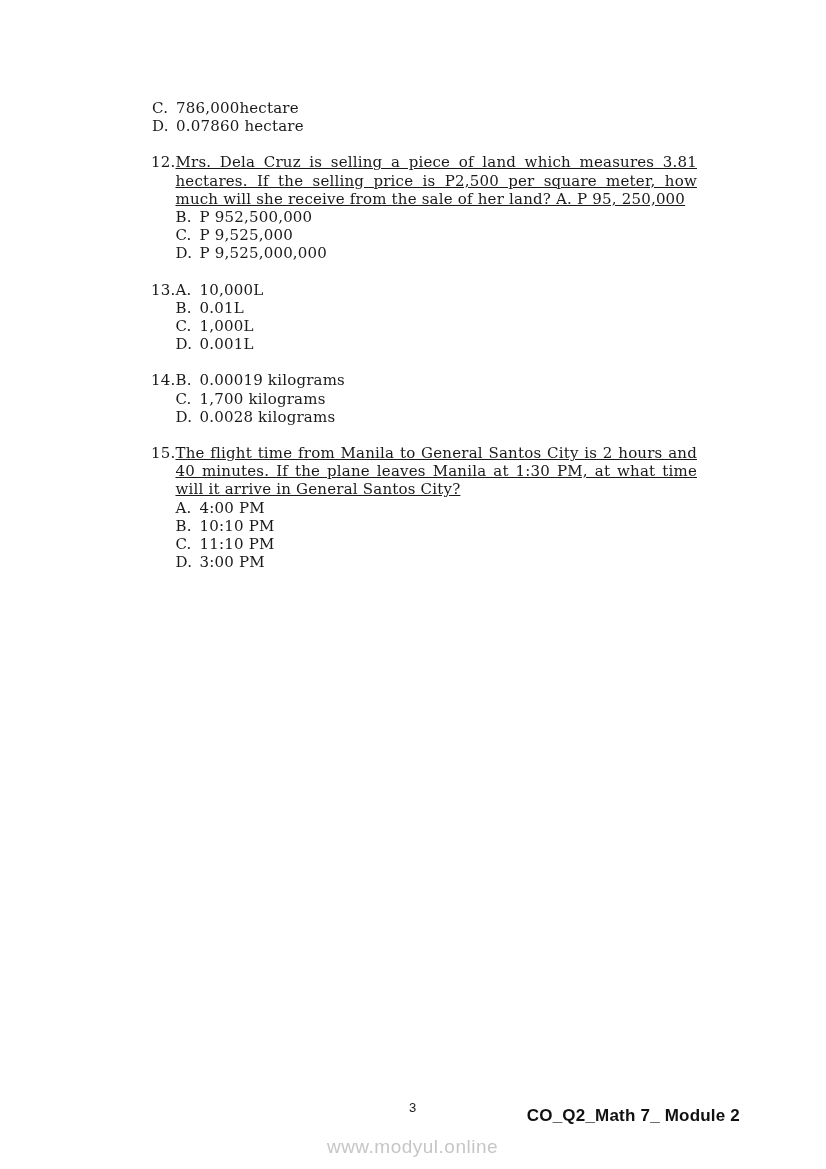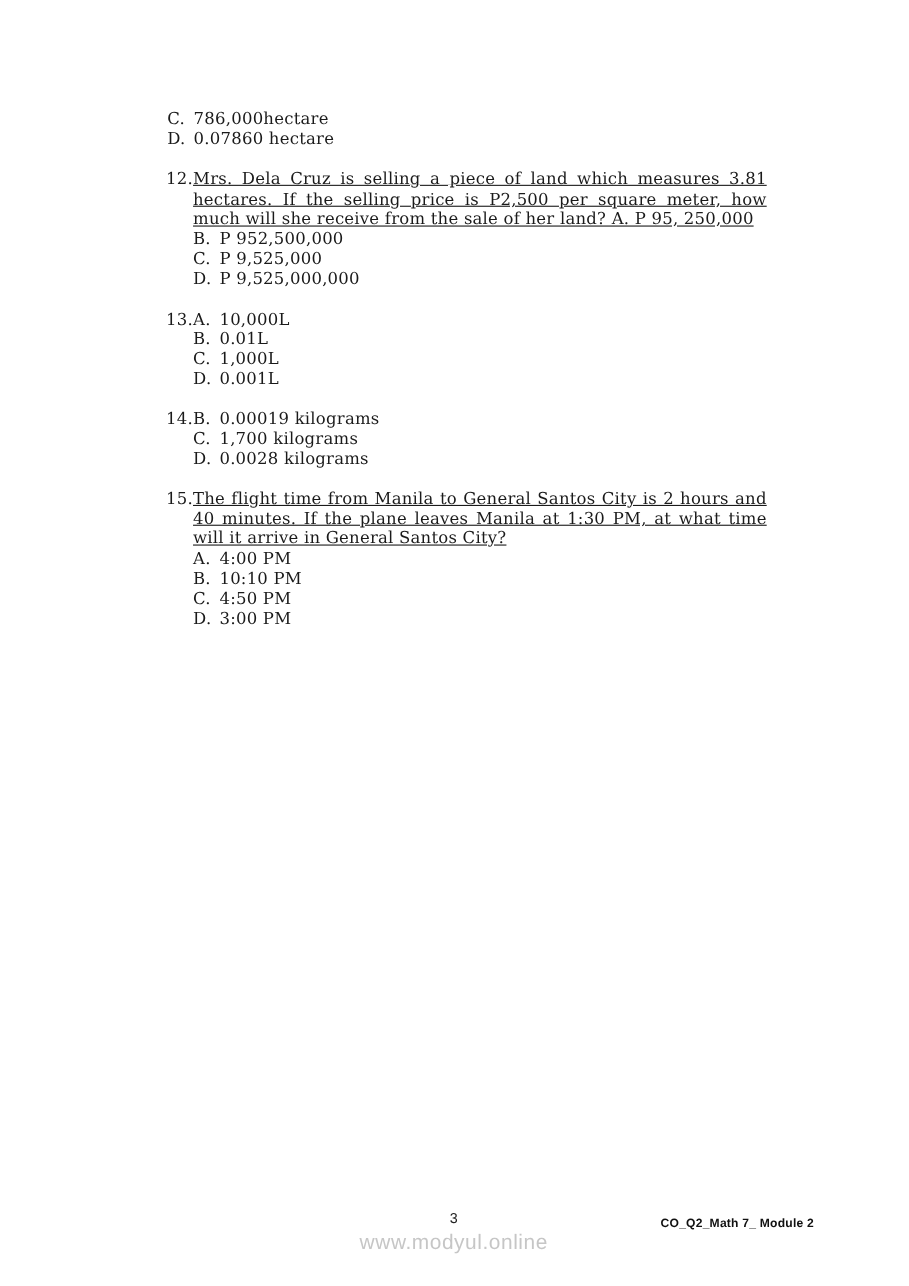--- a/index.html
+++ b/index.html
@@ -69,29 +69,29 @@
     font-size: 13px;
     color: #222222;
     line-height: 16px;
   }
   .watermark {
     font-size: 19px;
     font-weight: 300;
     color: #c6c6c6;
     letter-spacing: 0.5px;
     line-height: 22px;
-    margin-top: 3px;
+    margin-top: 20px;
   }
   .footer-label {
     position: absolute;
     right: 86px;
     top: 1106px;
     font-family: "Liberation Sans", sans-serif;
     font-weight: 700;
-    font-size: 11px;
+    font-size: 17px;
     color: #111111;
     letter-spacing: 0.2px;
   }
 </style>
 </head>
 <body>
 
 <div class="page">
 
   <div class="content">
@@ -180,21 +180,21 @@
           <div class="option">
             <span class="opt-letter">A.</span>
             <span class="opt-text">4:00 PM</span>
           </div>
           <div class="option">
             <span class="opt-letter">B.</span>
             <span class="opt-text">10:10 PM</span>
           </div>
           <div class="option">
             <span class="opt-letter">C.</span>
-            <span class="opt-text">4:50 PM</span>
+            <span class="opt-text">11:10 PM</span>
           </div>
           <div class="option">
             <span class="opt-letter">D.</span>
             <span class="opt-text">3:00 PM</span>
           </div>
         </div>
       </div>
     </div>
 
   </div>

